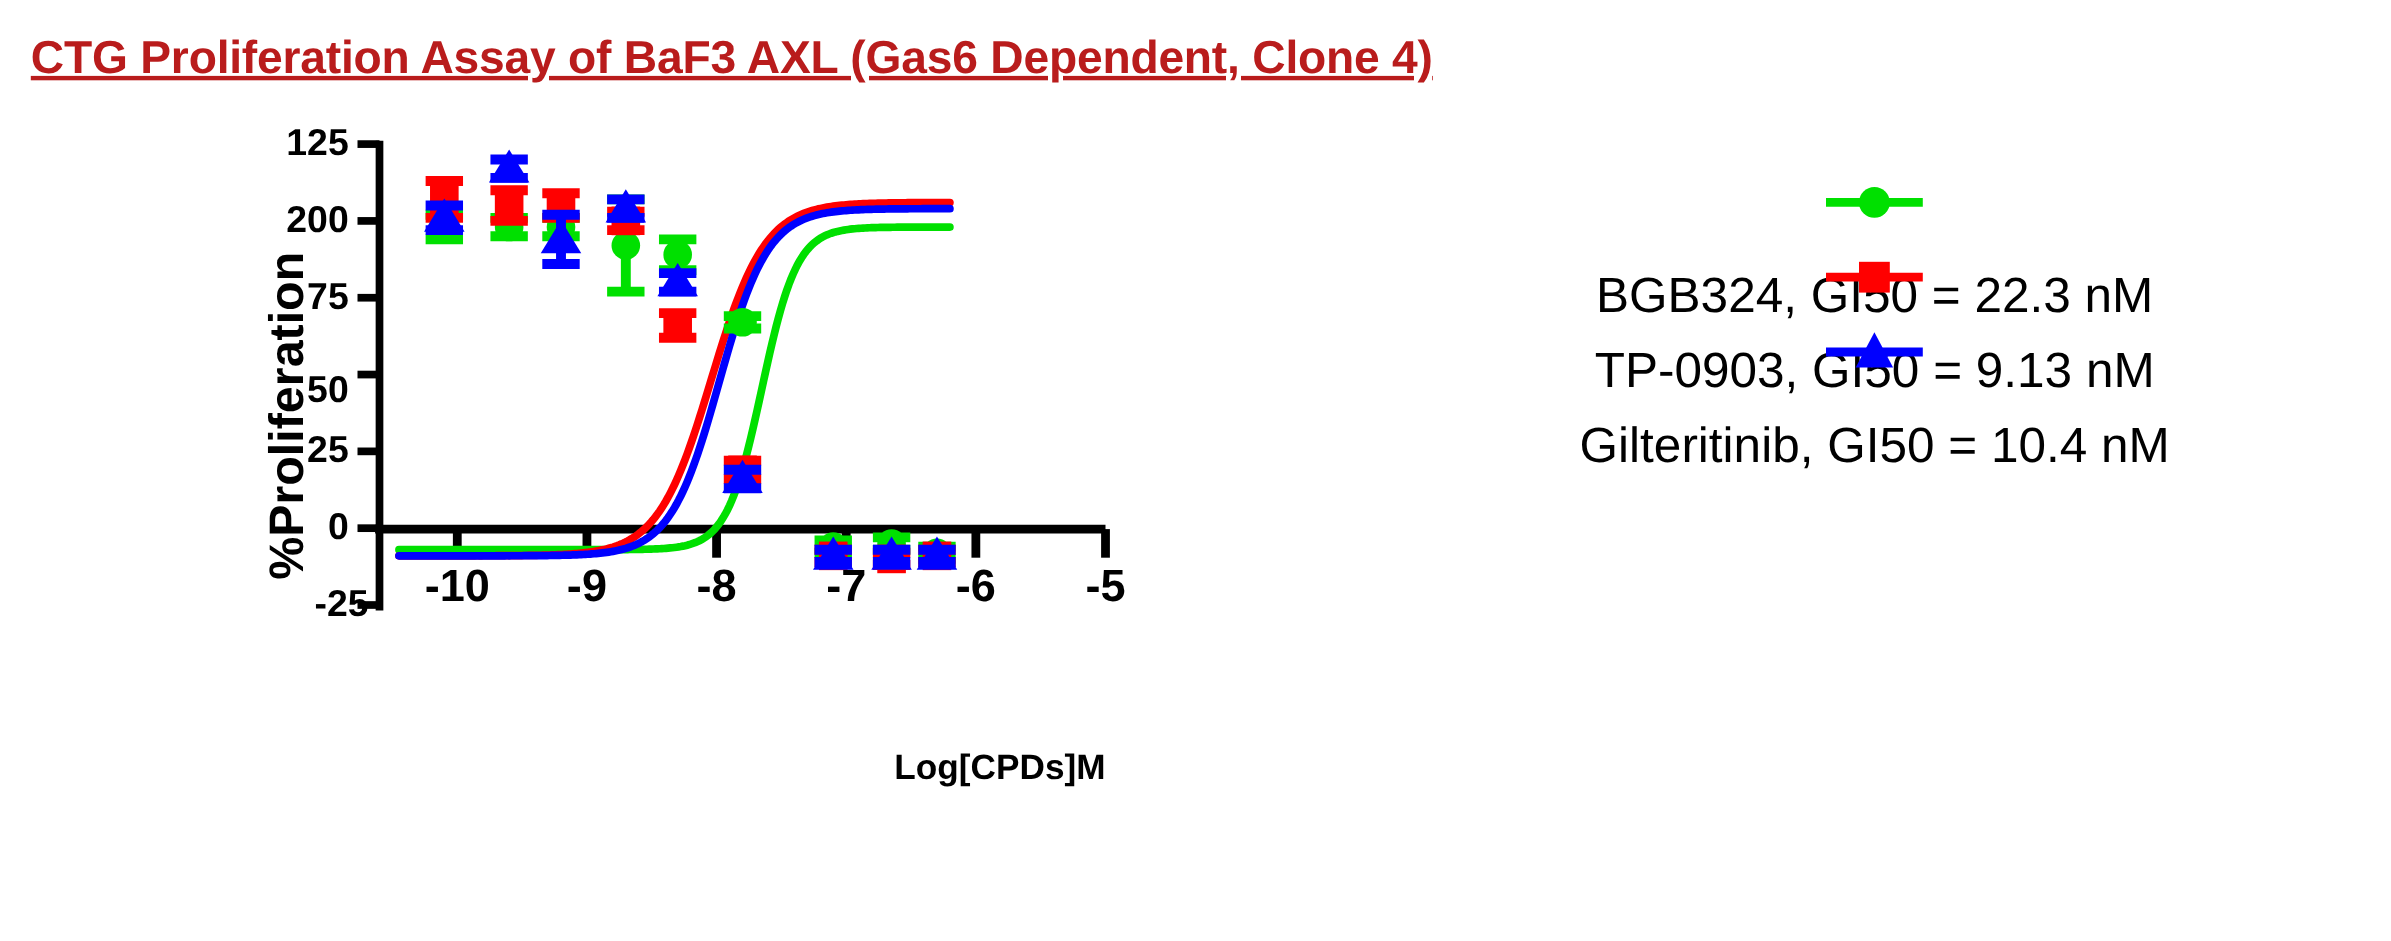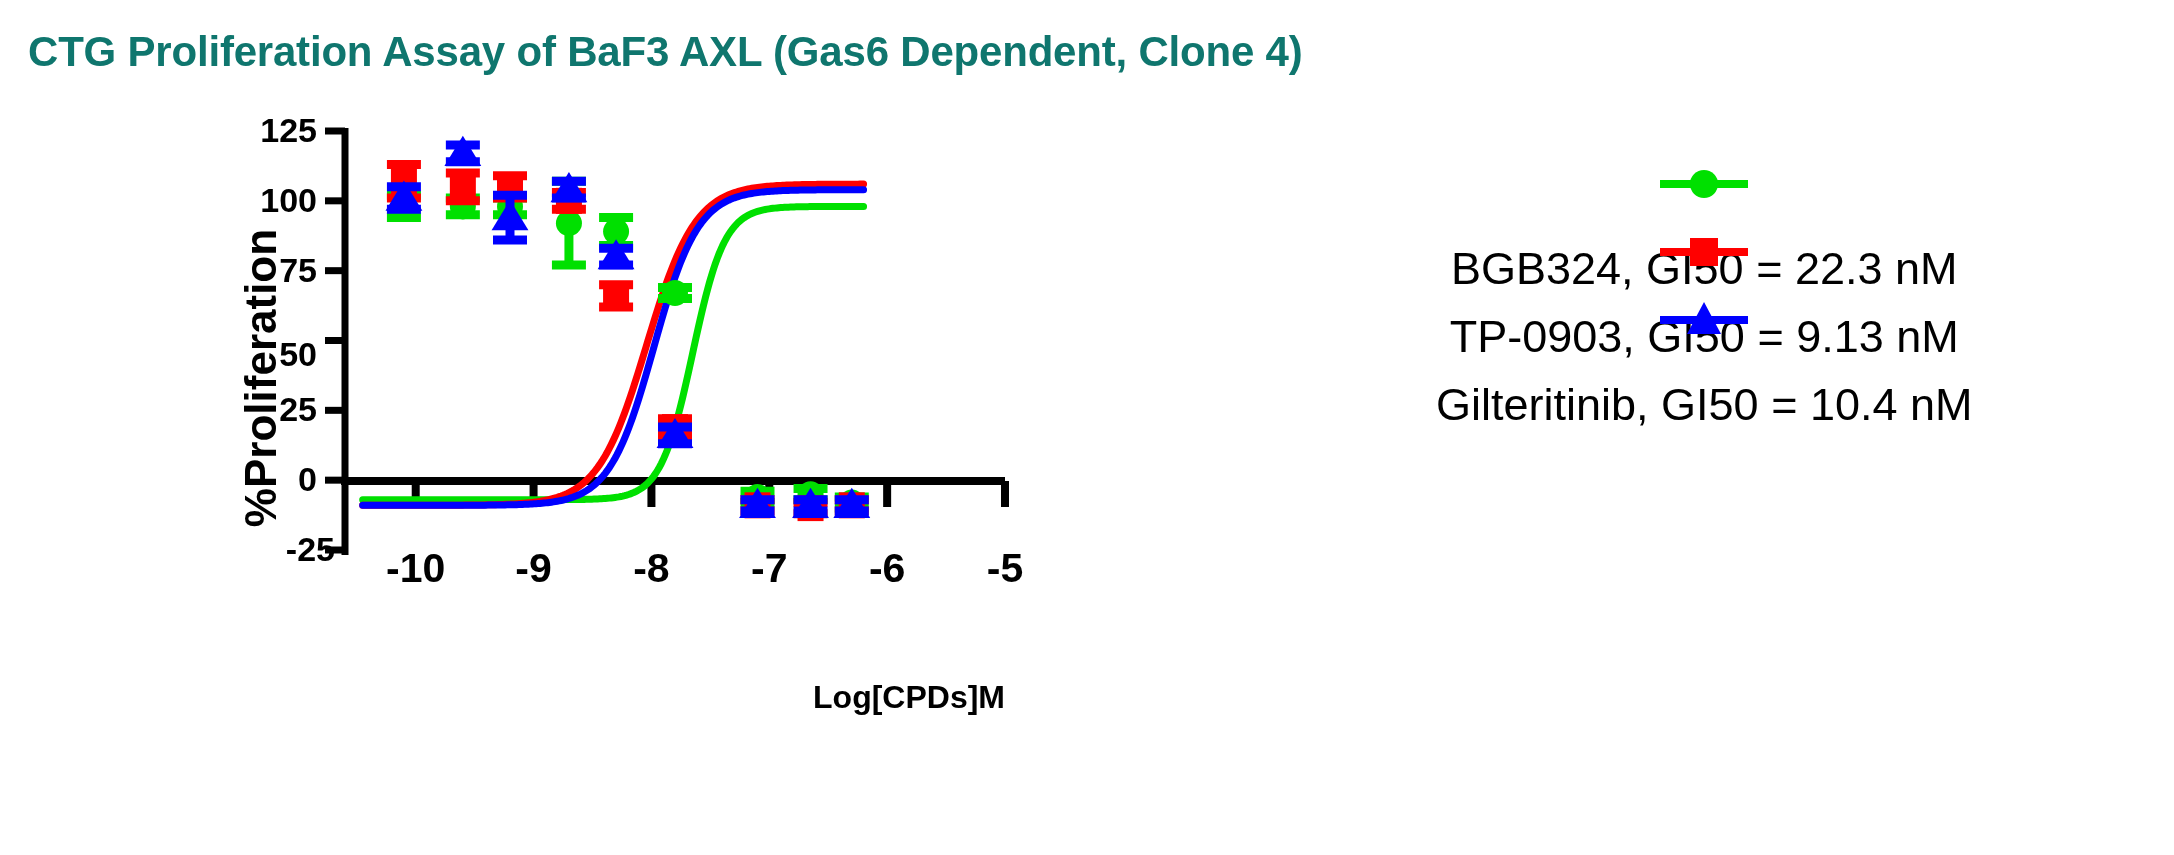--- a/index.html
+++ b/index.html
@@ -3,21 +3,21 @@
 <meta charset="utf-8">
 <title>CTG Proliferation Assay</title>
 <style>
   html,body{margin:0;padding:0;background:#ffffff;}
   body{width:2174px;height:855px;overflow:hidden;font-family:"Liberation Sans",sans-serif;color:#000;}
   #root{position:relative;width:2174px;height:855px;background:#fff;}
 
   #chart-title{
     position:absolute; left:28px; top:28px;
     font-size:42px; font-weight:bold; letter-spacing:-0.2px;
-    color:#0f766e; white-space:nowrap; font-family:"Liberation Sans",sans-serif;
+    color:#b91c1c; white-space:nowrap; font-family:"Liberation Sans",sans-serif;text-decoration:underline;
   }
 
   
   #plot-area{position:absolute; left:0; top:0; width:1400px; height:855px;}
   #plot-svg{position:absolute; left:0; top:0;}
 
   
   #y-axis-title{
     position:absolute;
     left:236px; top:168px;
@@ -39,21 +39,21 @@
     text-align:right; font-size:32px; font-weight:bold; white-space:nowrap;
   }
 
   
   .ytick-label{
     position:absolute; width:120px; text-align:right;
     font-size:34px; font-weight:bold; line-height:41px; white-space:nowrap;
   }
   .xtick-label{
     position:absolute; width:110px; text-align:center;
-    font-size:41px; font-weight:bold; line-height:41px; white-space:nowrap;margin-top:36px;
+    font-size:41px; font-weight:bold; line-height:41px; white-space:nowrap;
   }
 
   
   #legend{position:absolute; left:1436px; top:150px;}
   .legend-row{position:relative; height:68px; display:flex; align-items:center;flex-direction:column;}
   .legend-key{position:relative; width:96px; height:68px; flex:0 0 96px;}
   .legend-key svg{position:absolute; left:0; top:0;}
   .legend-label{
     font-size:45px; line-height:45px; white-space:nowrap; color:#000;
     font-family:"Liberation Sans",sans-serif;
@@ -213,21 +213,21 @@
     </svg>
 
     <div id="y-axis-title">
       <div id="y-axis-title-inner">%Proliferation</div>
     </div>
 
     <div id="x-axis-title">Log[CPDs]M</div>
 
     <div id="ytick-labels">
         <div class="ytick-label" style="left: 197px; top: 110px;">125</div>
-        <div class="ytick-label" style="left: 197px; top: 179.833px;">100</div>
+        <div class="ytick-label" style="left: 197px; top: 179.833px;">200</div>
         <div class="ytick-label" style="left: 197px; top: 249.667px; text-align: right;">75</div>
         <div class="ytick-label" style="left: 197px; top: 319.5px; margin-top: 14px;">50</div>
         <div class="ytick-label" style="left: 197px; top: 389.333px;">25</div>
         <div class="ytick-label" style="left: 197px; top: 459.167px;">0</div>
         <div class="ytick-label" style="left: 215px; top: 529px;">-25</div>
       </div>
     <div id="xtick-labels">
         <div class="xtick-label" style="left: 360.714px; top: 512px;">-10</div>
         <div class="xtick-label" style="left: 478.571px; top: 512px;">-9</div>
         <div class="xtick-label" style="left: 596.429px; top: 512px;">-8</div>

